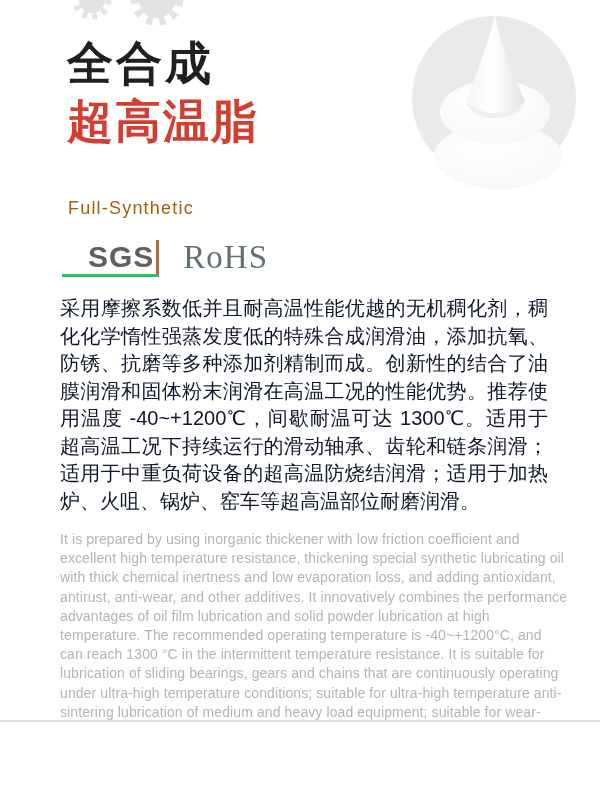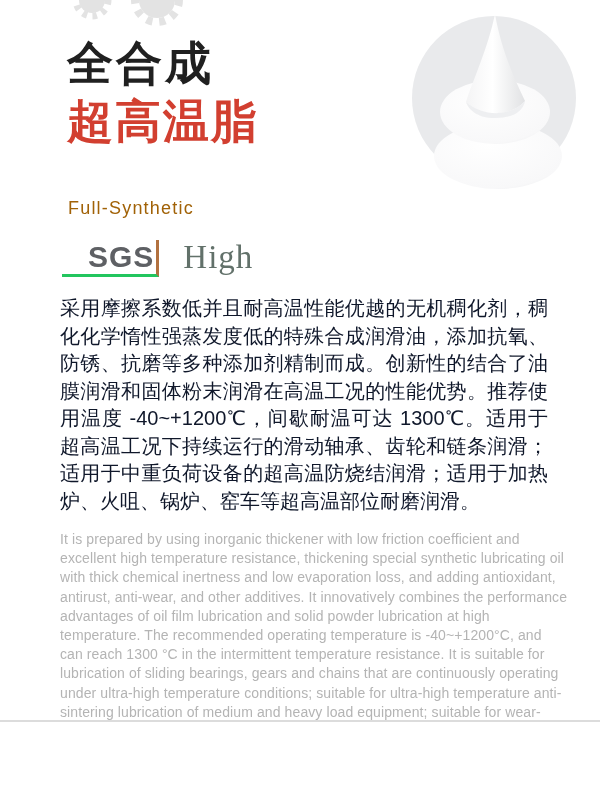--- a/index.html
+++ b/index.html
@@ -107,20 +107,20 @@
 
   <div class="title-cn">全合成</div>
   <div class="title-red">超高温脂</div>
 
   <div class="subtitle">
     <div>Full-Synthetic</div>
   </div>
 
   <div class="badges">
     <div class="sgs">SGS</div>
-    <div class="rohs">High</div>
+    <div class="rohs">RoHS</div>
   </div>
 
   <p class="desc-cn">采用摩擦系数低并且耐高温性能优越的无机稠化剂，稠化化学惰性强蒸发度低的特殊合成润滑油，添加抗氧、防锈、抗磨等多种添加剂精制而成。创新性的结合了油膜润滑和固体粉末润滑在高温工况的性能优势。推荐使用温度 -40~+1200℃，间歇耐温可达 1300℃。适用于超高温工况下持续运行的滑动轴承、齿轮和链条润滑；适用于中重负荷设备的超高温防烧结润滑；适用于加热炉、火咀、锅炉、窑车等超高温部位耐磨润滑。</p>
   <p class="desc-en">It is prepared by using inorganic thickener with low friction coefficient and excellent high temperature resistance, thickening special synthetic lubricating oil with thick chemical inertness and low evaporation loss, and adding antioxidant, antirust, anti-wear, and other additives. It innovatively combines the performance advantages of oil film lubrication and solid powder lubrication at high temperature. The recommended operating temperature is -40~+1200°C, and can reach 1300 °C in the intermittent temperature resistance. It is suitable for lubrication of sliding bearings, gears and chains that are continuously operating under ultra-high temperature conditions; suitable for ultra-high temperature anti-sintering lubrication of medium and heavy load equipment; suitable for wear-resistant lubrication of ultra-high temperature parts such as heating furnace, fire nozzle as well as boiler and kiln car.</p>
 
   <div class="bottom-edge"></div>
 </div>
 
 </body></html>

